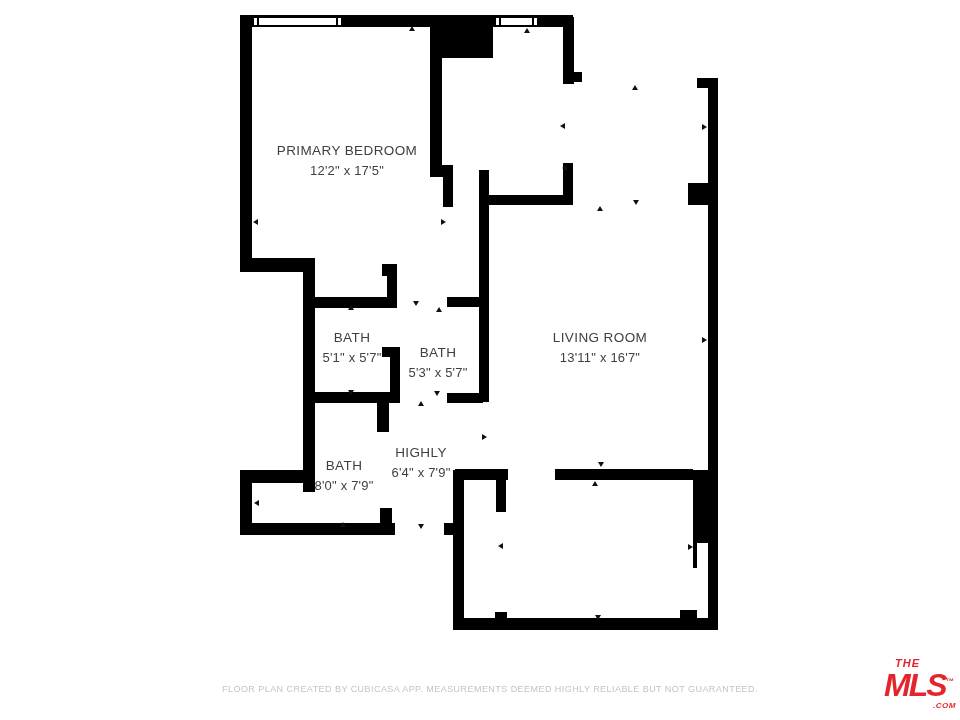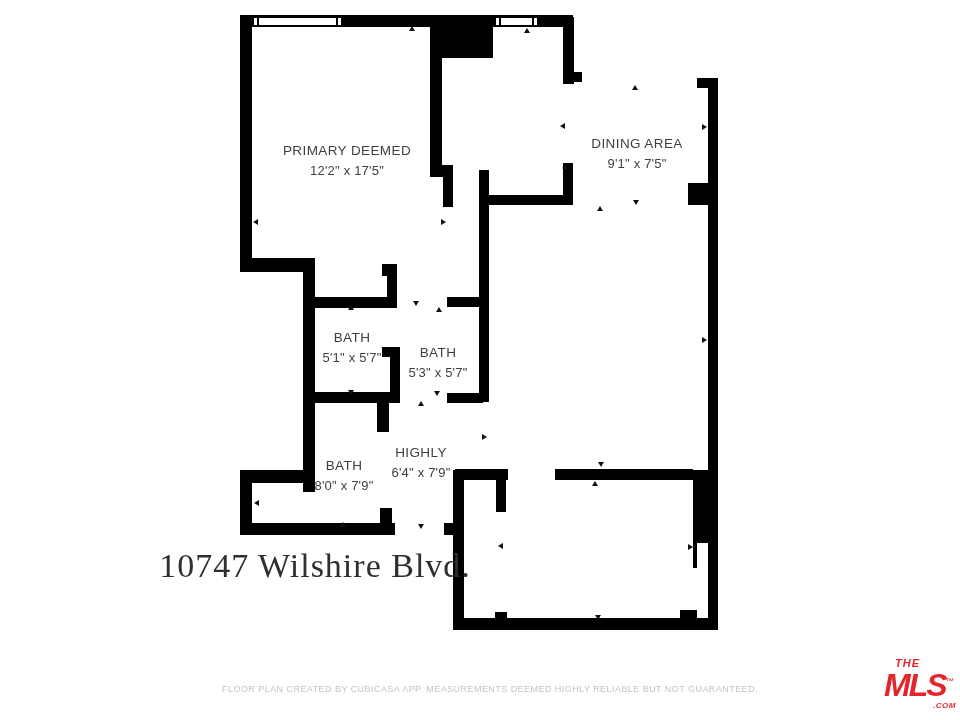--- a/index.html
+++ b/index.html
@@ -126,47 +126,46 @@
   <div class="mk up" style="left:100px;top:507px"></div>
   <div class="mk down" style="left:178px;top:509px"></div>
   <div class="mk right" style="left:242px;top:419px"></div>
   <div class="mk down" style="left:358px;top:447px"></div>
   <div class="mk up" style="left:352px;top:466px"></div>
   <div class="mk left" style="left:258px;top:528px"></div>
   <div class="mk right" style="left:448px;top:529px"></div>
   <div class="mk down" style="left:355px;top:600px"></div>
 
   <div class="room-label rl-primary">
-    <div class="rname">PRIMARY DEEMED</div>
+    <div class="rname">PRIMARY BEDROOM</div>
     <div class="rdims">12'2" x 17'5"</div>
   </div>
-  <div class="room-label rl-dining">
-    <div class="rname">DINING AREA</div>
-    <div class="rdims">9'1" x 7'5"</div>
+  <div class="room-label rl-living">
+    <div class="rname">LIVING ROOM</div>
+    <div class="rdims">13'11" x 16'7"</div>
   </div>
   <div class="room-label rl-bath1">
     <div class="rname">BATH</div>
     <div class="rdims">5'1" x 5'7"</div>
   </div>
   <div class="room-label rl-bath2">
     <div class="rname">BATH</div>
     <div class="rdims">5'3" x 5'7"</div>
   </div>
   <div class="room-label rl-bath3">
     <div class="rname">BATH</div>
     <div class="rdims">8'0" x 7'9"</div>
   </div>
   <div class="room-label rl-foyer">
     <div class="rname">HIGHLY</div>
     <div class="rdims">6'4" x 7'9"</div>
   </div>
 </div>
 
 <div class="address">
-  <div class="line">10747 Wilshire Blvd.</div>
 </div>
 
 <div class="disclaimer">FLOOR PLAN CREATED BY CUBICASA APP. MEASUREMENTS DEEMED HIGHLY RELIABLE BUT NOT GUARANTEED.</div>
 
 <div class="mls-logo">
   <div class="mls-the">THE</div>
   <div class="mls-main"><span>MLS</span><sup class="mls-tm">™</sup></div>
   <div class="mls-com">.COM</div>
 </div>
 

